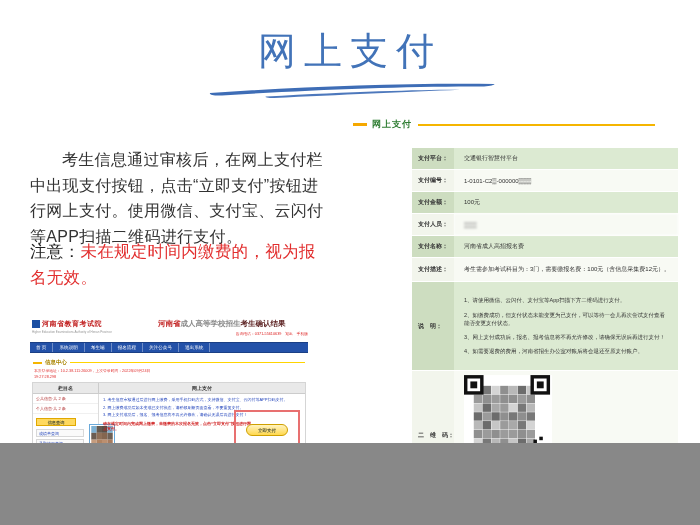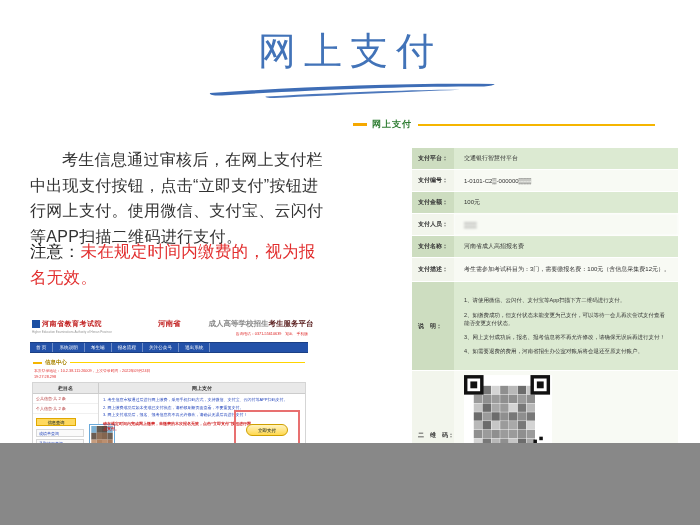--- a/index.html
+++ b/index.html
@@ -22,21 +22,21 @@
   .note .red { color:#e22e2e; }
 
   
   .portal { position:absolute; top:316px; left:30px; width:278px; height:202px; background:#fff; }
   .p-logo { position:absolute; top:3px; left:2px; }
   .p-logo .row { display:flex; align-items:center; }
   .p-logo .sq { width:8px; height:8px; background:#1b4fa3; margin-right:2px; }
   .p-logo .cn { font-size:7px; font-weight:bold; color:#c22222; letter-spacing:.5px; }
   .p-logo .en { font-size:3px; color:#999; margin-top:1px; }
   .p-sitetitle { position:absolute; top:3px; left:128px; width:150px; font-size:7.5px; font-weight:bold; white-space:nowrap; }
-  .p-sitetitle .t1 { color:#c22222; } .p-sitetitle .t2 { color:#8a8a8a;padding-left:28px; } .p-sitetitle .t3 { color:#5a1f1f; }
+  .p-sitetitle .t1 { color:#c22222; } .p-sitetitle .t2 { color:#8a8a8a; } .p-sitetitle .t3 { color:#5a1f1f; }
   .p-hotline { position:absolute; top:15px; left:130px; width:148px; text-align:right; font-size:3.8px; color:#d22; }
   .p-nav { position:absolute; top:26px; left:0; width:278px; height:11px; background:#2351a8;
            display:flex; align-items:stretch; border-top:1px solid #1a3f85; border-bottom:1px solid #1a3f85;}
   .p-nav span { padding:0 6px; font-size:4.6px; color:#fff; line-height:10px;
                 border-right:1px solid rgba(255,255,255,.35); cursor:pointer; }
   .p-infocenter { position:absolute; top:43px; left:3px; width:272px; display:flex; align-items:center; }
   .p-infocenter .dash { width:9px; height:2px; background:#f5b500; margin-right:3px; }
   .p-infocenter .lbl { font-size:5.5px; font-weight:bold; color:#a98500; margin-right:3px; }
   .p-infocenter .line { flex:1; height:1.5px; background:#ffd400; }
   .p-login { position:absolute; top:53px; left:4px; font-size:3.8px; color:#e03030; line-height:1.5; }
@@ -107,21 +107,21 @@
   <div class="note"><span>注意：</span><span class="red">未在规定时间内缴费的，视为报名无效。</span></div>
 
   <div class="portal">
     <div class="p-logo">
       <div class="row">
         <span class="sq"></span>
         <span class="cn">河南省教育考试院</span>
       </div>
       <div class="en">Higher Education Examinations Authority of Henan Province</div>
     </div>
-    <div class="p-sitetitle"><span class="t1">河南省</span><span class="t2">成人高等学校招生</span><span class="t3">考生服务平台</span></div>
+    <div class="p-sitetitle"><span class="t1">河南省</span><span class="t2">成人高等学校招生</span><span class="t3">考生确认结果</span></div>
     <div class="p-hotline">咨询电话：0371-55610639　退出　手机版</div>
 
     <div class="p-nav">
       <span>首 页</span>
       <span>系统说明</span>
       <span>考生端</span>
       <span>报名流程</span>
       <span>关注公众号</span>
       <span>退出系统</span>
     </div>

